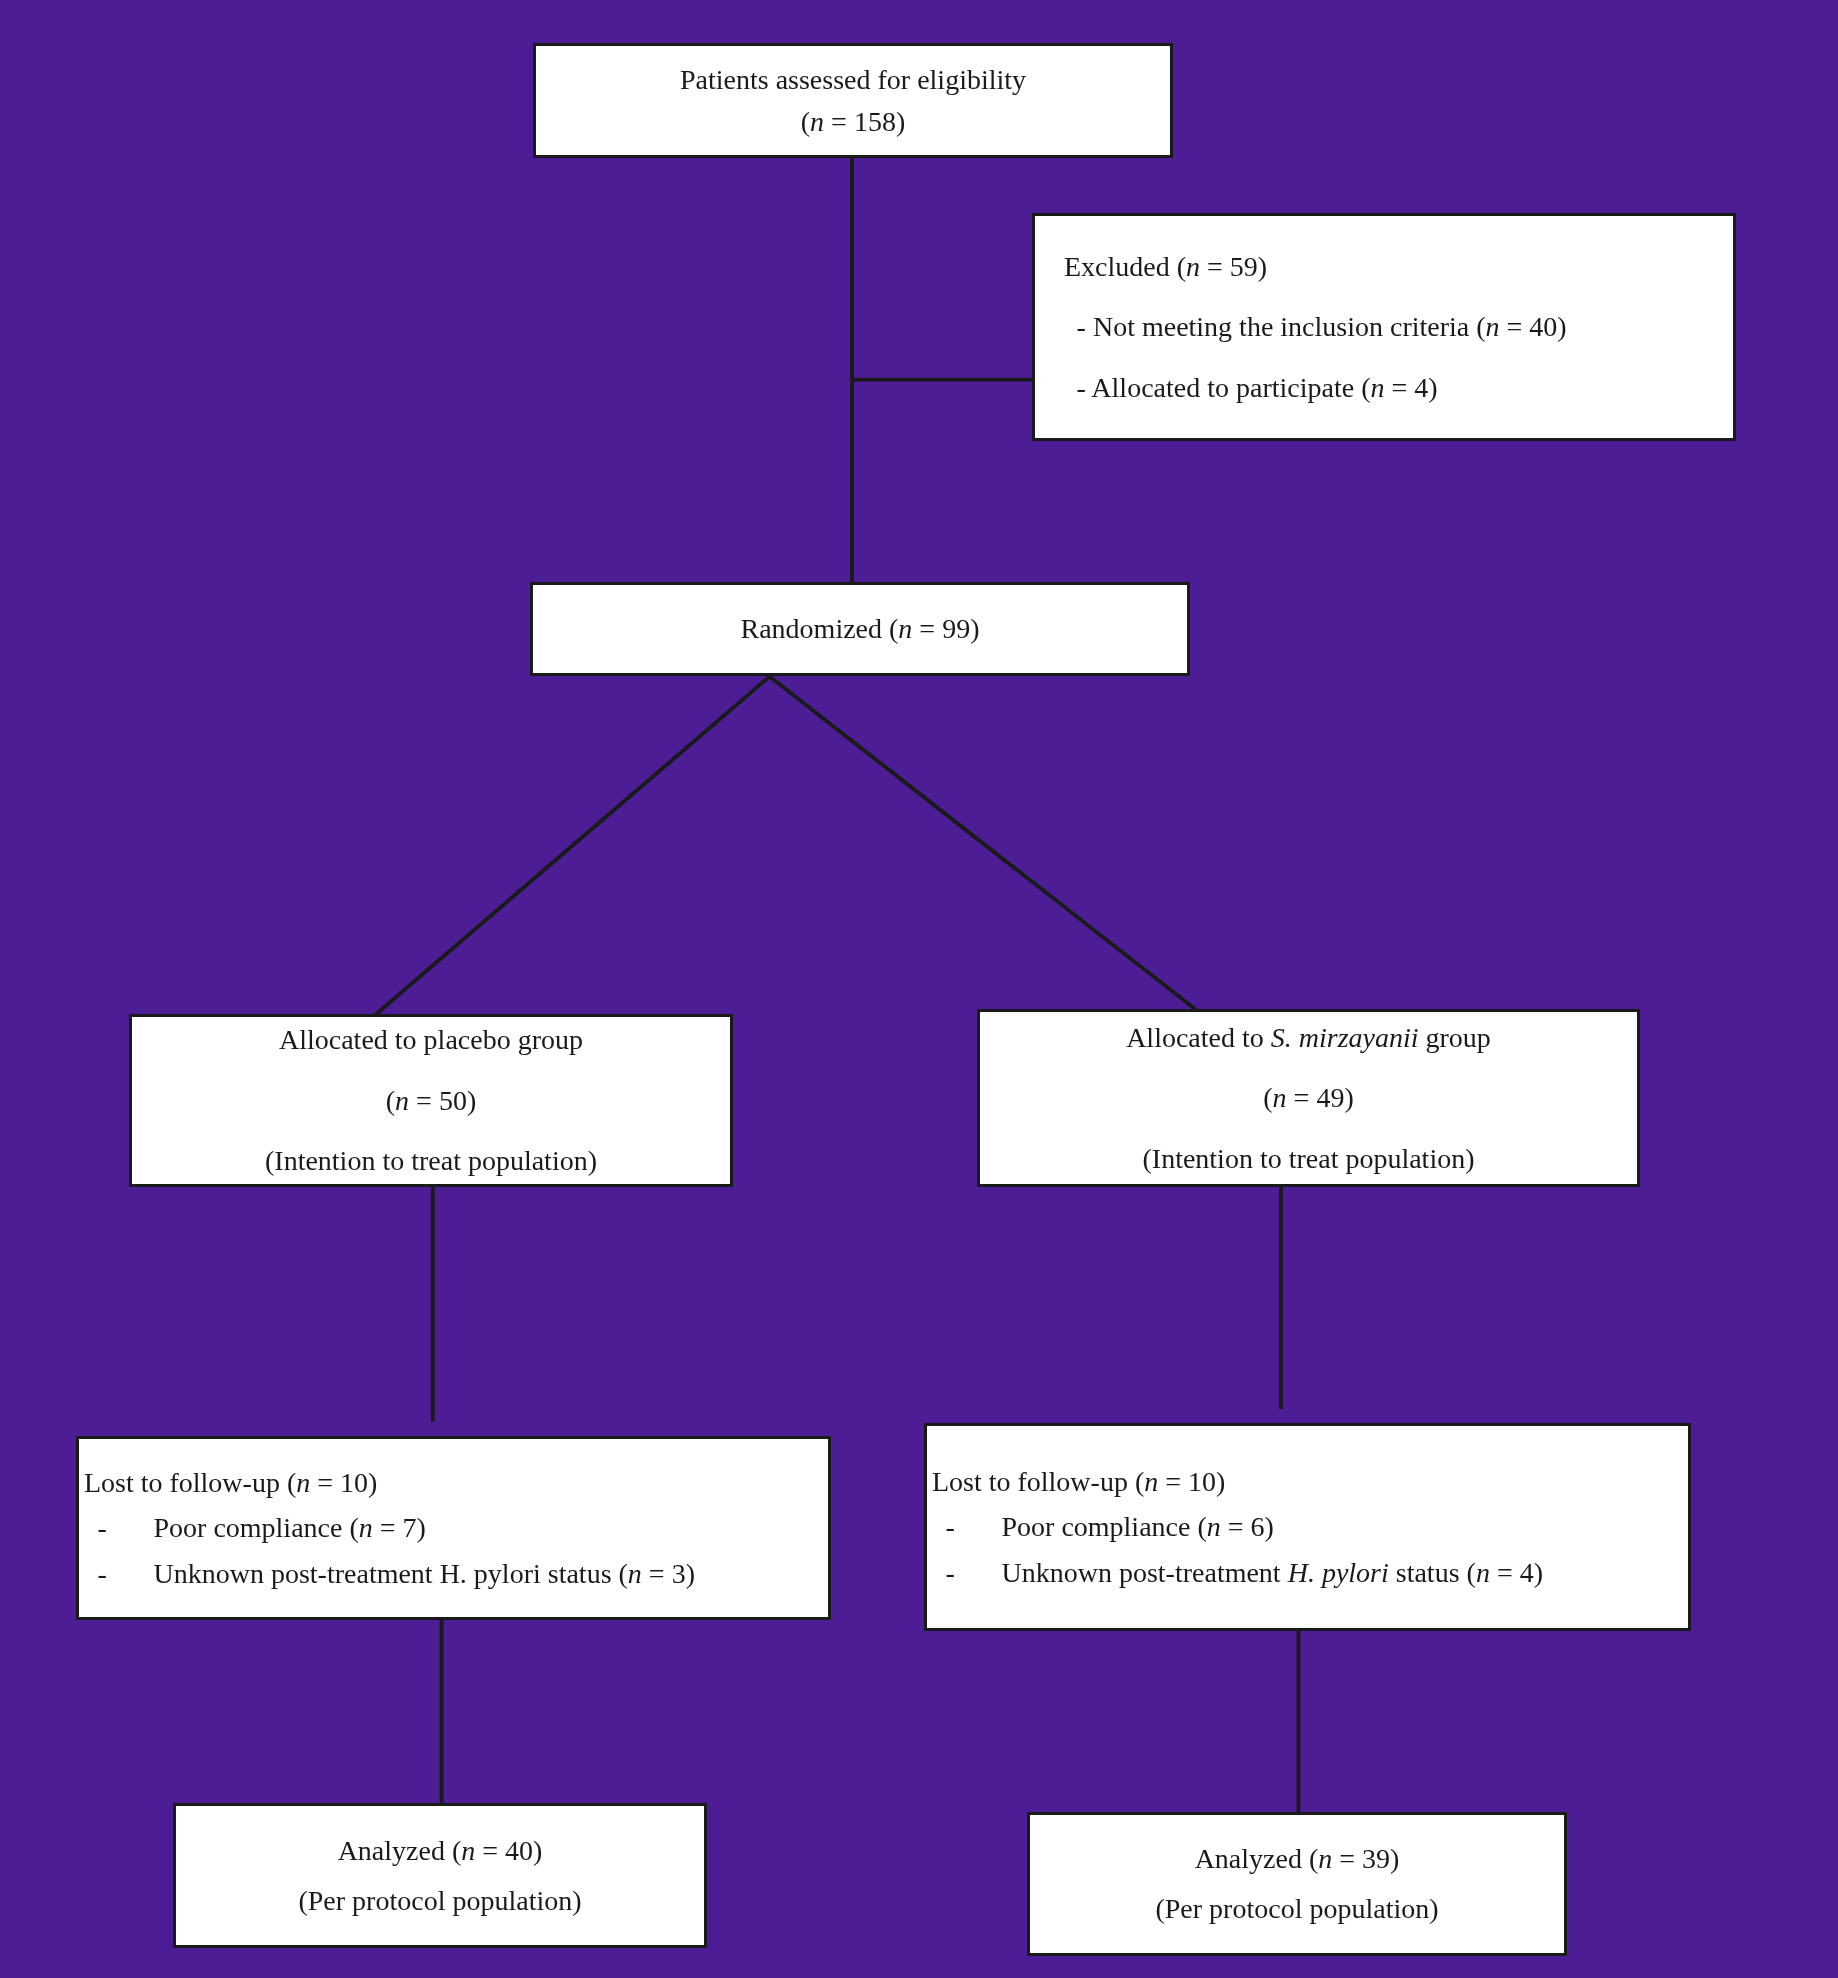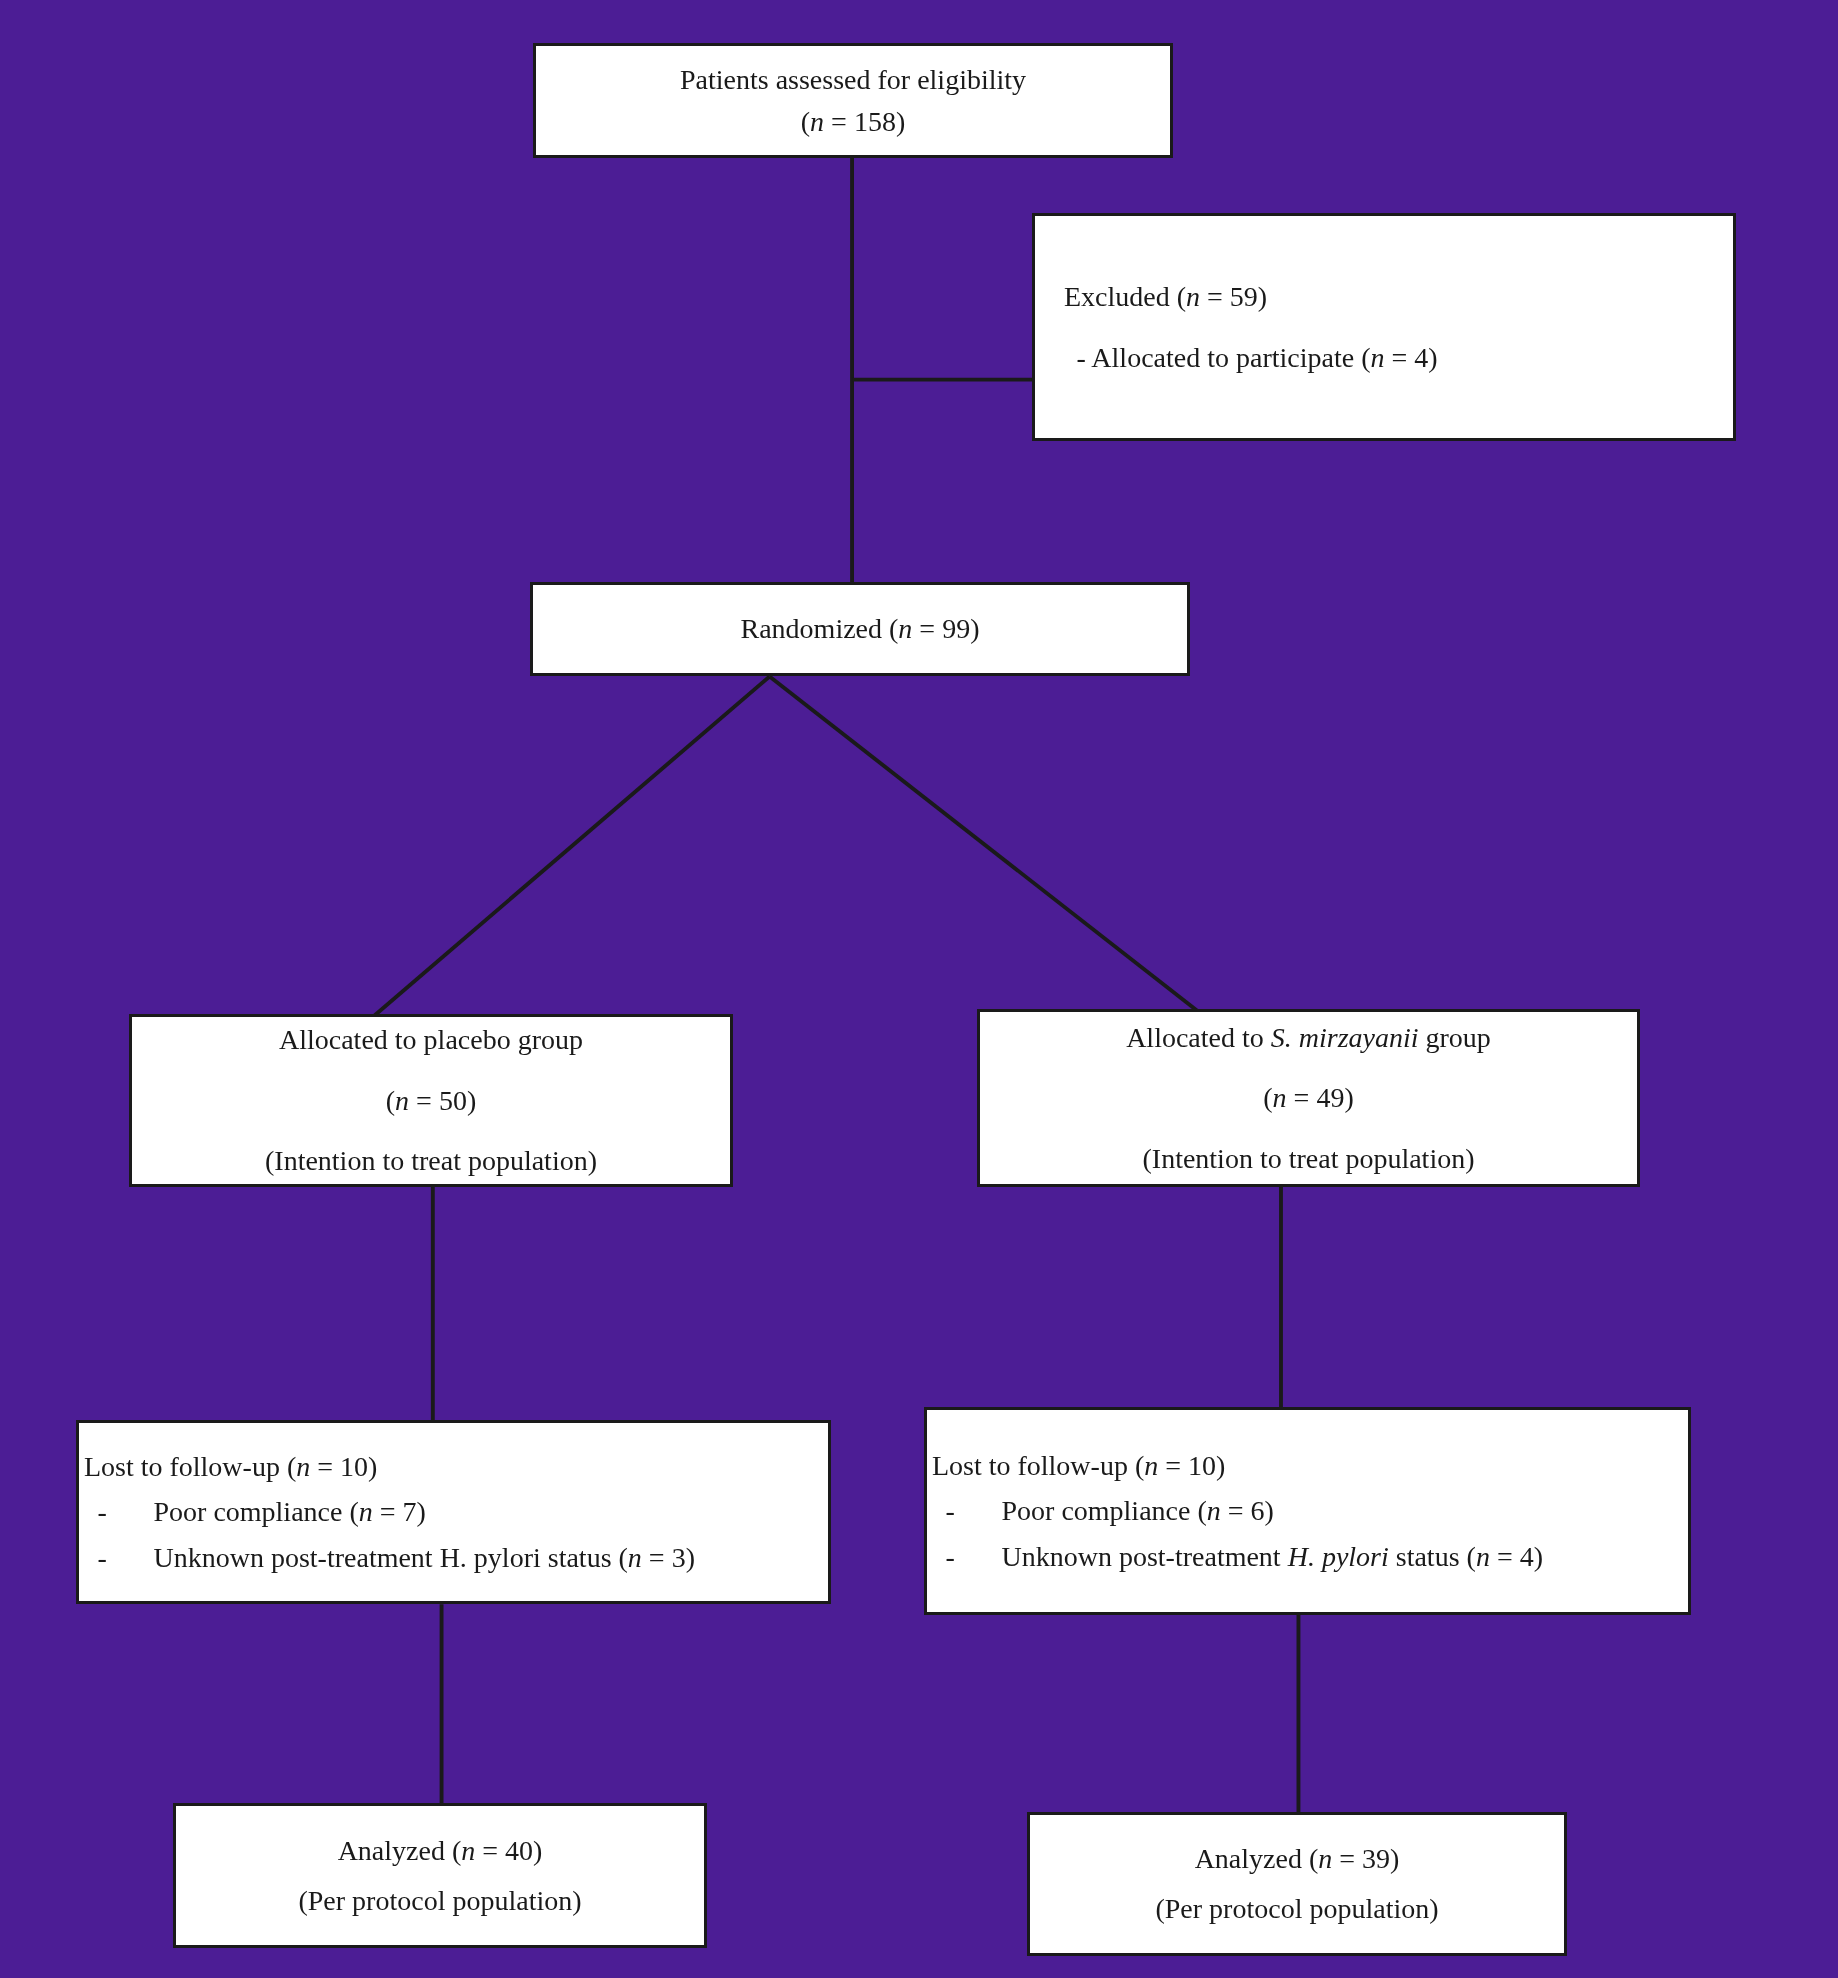--- a/index.html
+++ b/index.html
@@ -22,21 +22,21 @@
     display: flex;
     flex-direction: column;
     justify-content: center;
     font-size: 28px;
     line-height: 1.5;
   }
   .box.center { align-items: center; text-align: center; }
   .box.leftalign { align-items: stretch; text-align: left; }
   .box.pad { padding-left: 29px; padding-right: 11.6px; gap: 19px; }
   .line.indent { padding-left: 12.6px; }
-  .lost { line-height: 1.62; }
+  .lost { line-height: 1.62; margin-top: 16px; }
   .lost .line { padding-left: 4.9px; }
   .lost .line.dash { display: flex; }
   .dash-mark { flex: 0 0 auto; margin-left: 13.6px; width: 56px; }
   .dash-body { flex: 1 1 auto; }
   .analyzed { line-height: 1.78; }
   .alloc { line-height: 1.55; gap: 17px; }
 </style>
 </head>
 <body style="background: rgb(255, 255, 255);">
 
@@ -53,20 +53,21 @@
     <line x1="1338" y1="1660" x2="1338" y2="1869"></line>
   </svg>
 
   <div class="box center" style="left:533px; top:43px; width:640px; height:115px;">
       <div class="line"><span>Patients assessed for eligibility</span></div>
       <div class="line"><span>(</span><i>n</i><span> = 158)</span></div>
     </div>
 
   <div class="box leftalign pad" style="left:1032px; top:213px; width:704px; height:228px; line-height:1.48;">
       <div class="line"><span>Excluded (</span><i>n</i><span> = 59)</span></div>
+      <div class="line indent"><span>- Not meeting the inclusion criteria (</span><i>n</i><span> = 40)</span></div>
       <div class="line indent"><span>- Allocated to participate (</span><i>n</i><span> = 4)</span></div>
     </div>
 
   <div class="box center" style="left:530px; top:582px; width:660px; height:94px;">
       <div class="line"><span>Randomized (</span><i>n</i><span> = 99)</span></div>
     </div>
 
   <div class="box center alloc" style="left:129px; top:1014px; width:604px; height:173px;">
       <div class="line"><span>Allocated to placebo group</span></div>
       <div class="line"><span>(</span><i>n</i><span> = 50)</span></div>

